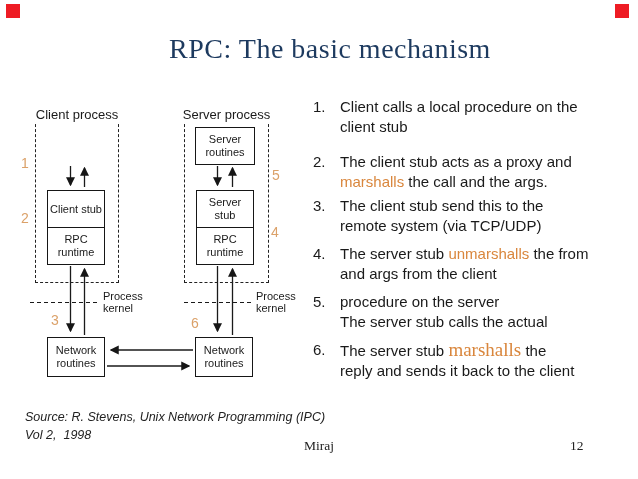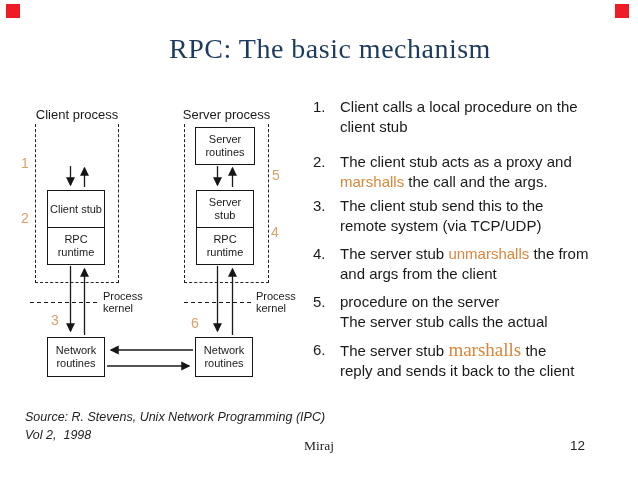--- a/index.html
+++ b/index.html
@@ -80,21 +80,21 @@
     position:absolute;left:25px;top:400px;font-style:italic;font-size:12.5px;
     line-height:18px;color:#222;margin-top:8px;
   }
   .source .src-line{display:block;white-space:pre;}
   .footer-center{
     position:absolute;left:0;top:438px;width:100%;text-align:center;
     font-family:"Liberation Serif",serif;font-size:13.5px;line-height:16px;color:#222;
   }
   .footer-center .org{margin-left:16px;}
   .page-num{
-    position:absolute;left:570px;top:438px;font-family:Liberation Sans, sans-serif;
+    position:absolute;left:570px;top:438px;font-family:Liberation Serif, serif;
     font-size:13.5px;color:#222;
   }
 </style>
 </head>
 <body>
 
 <div class="slide">
 
   <div class="corner-marker left"></div>
   <div class="corner-marker right"></div>

